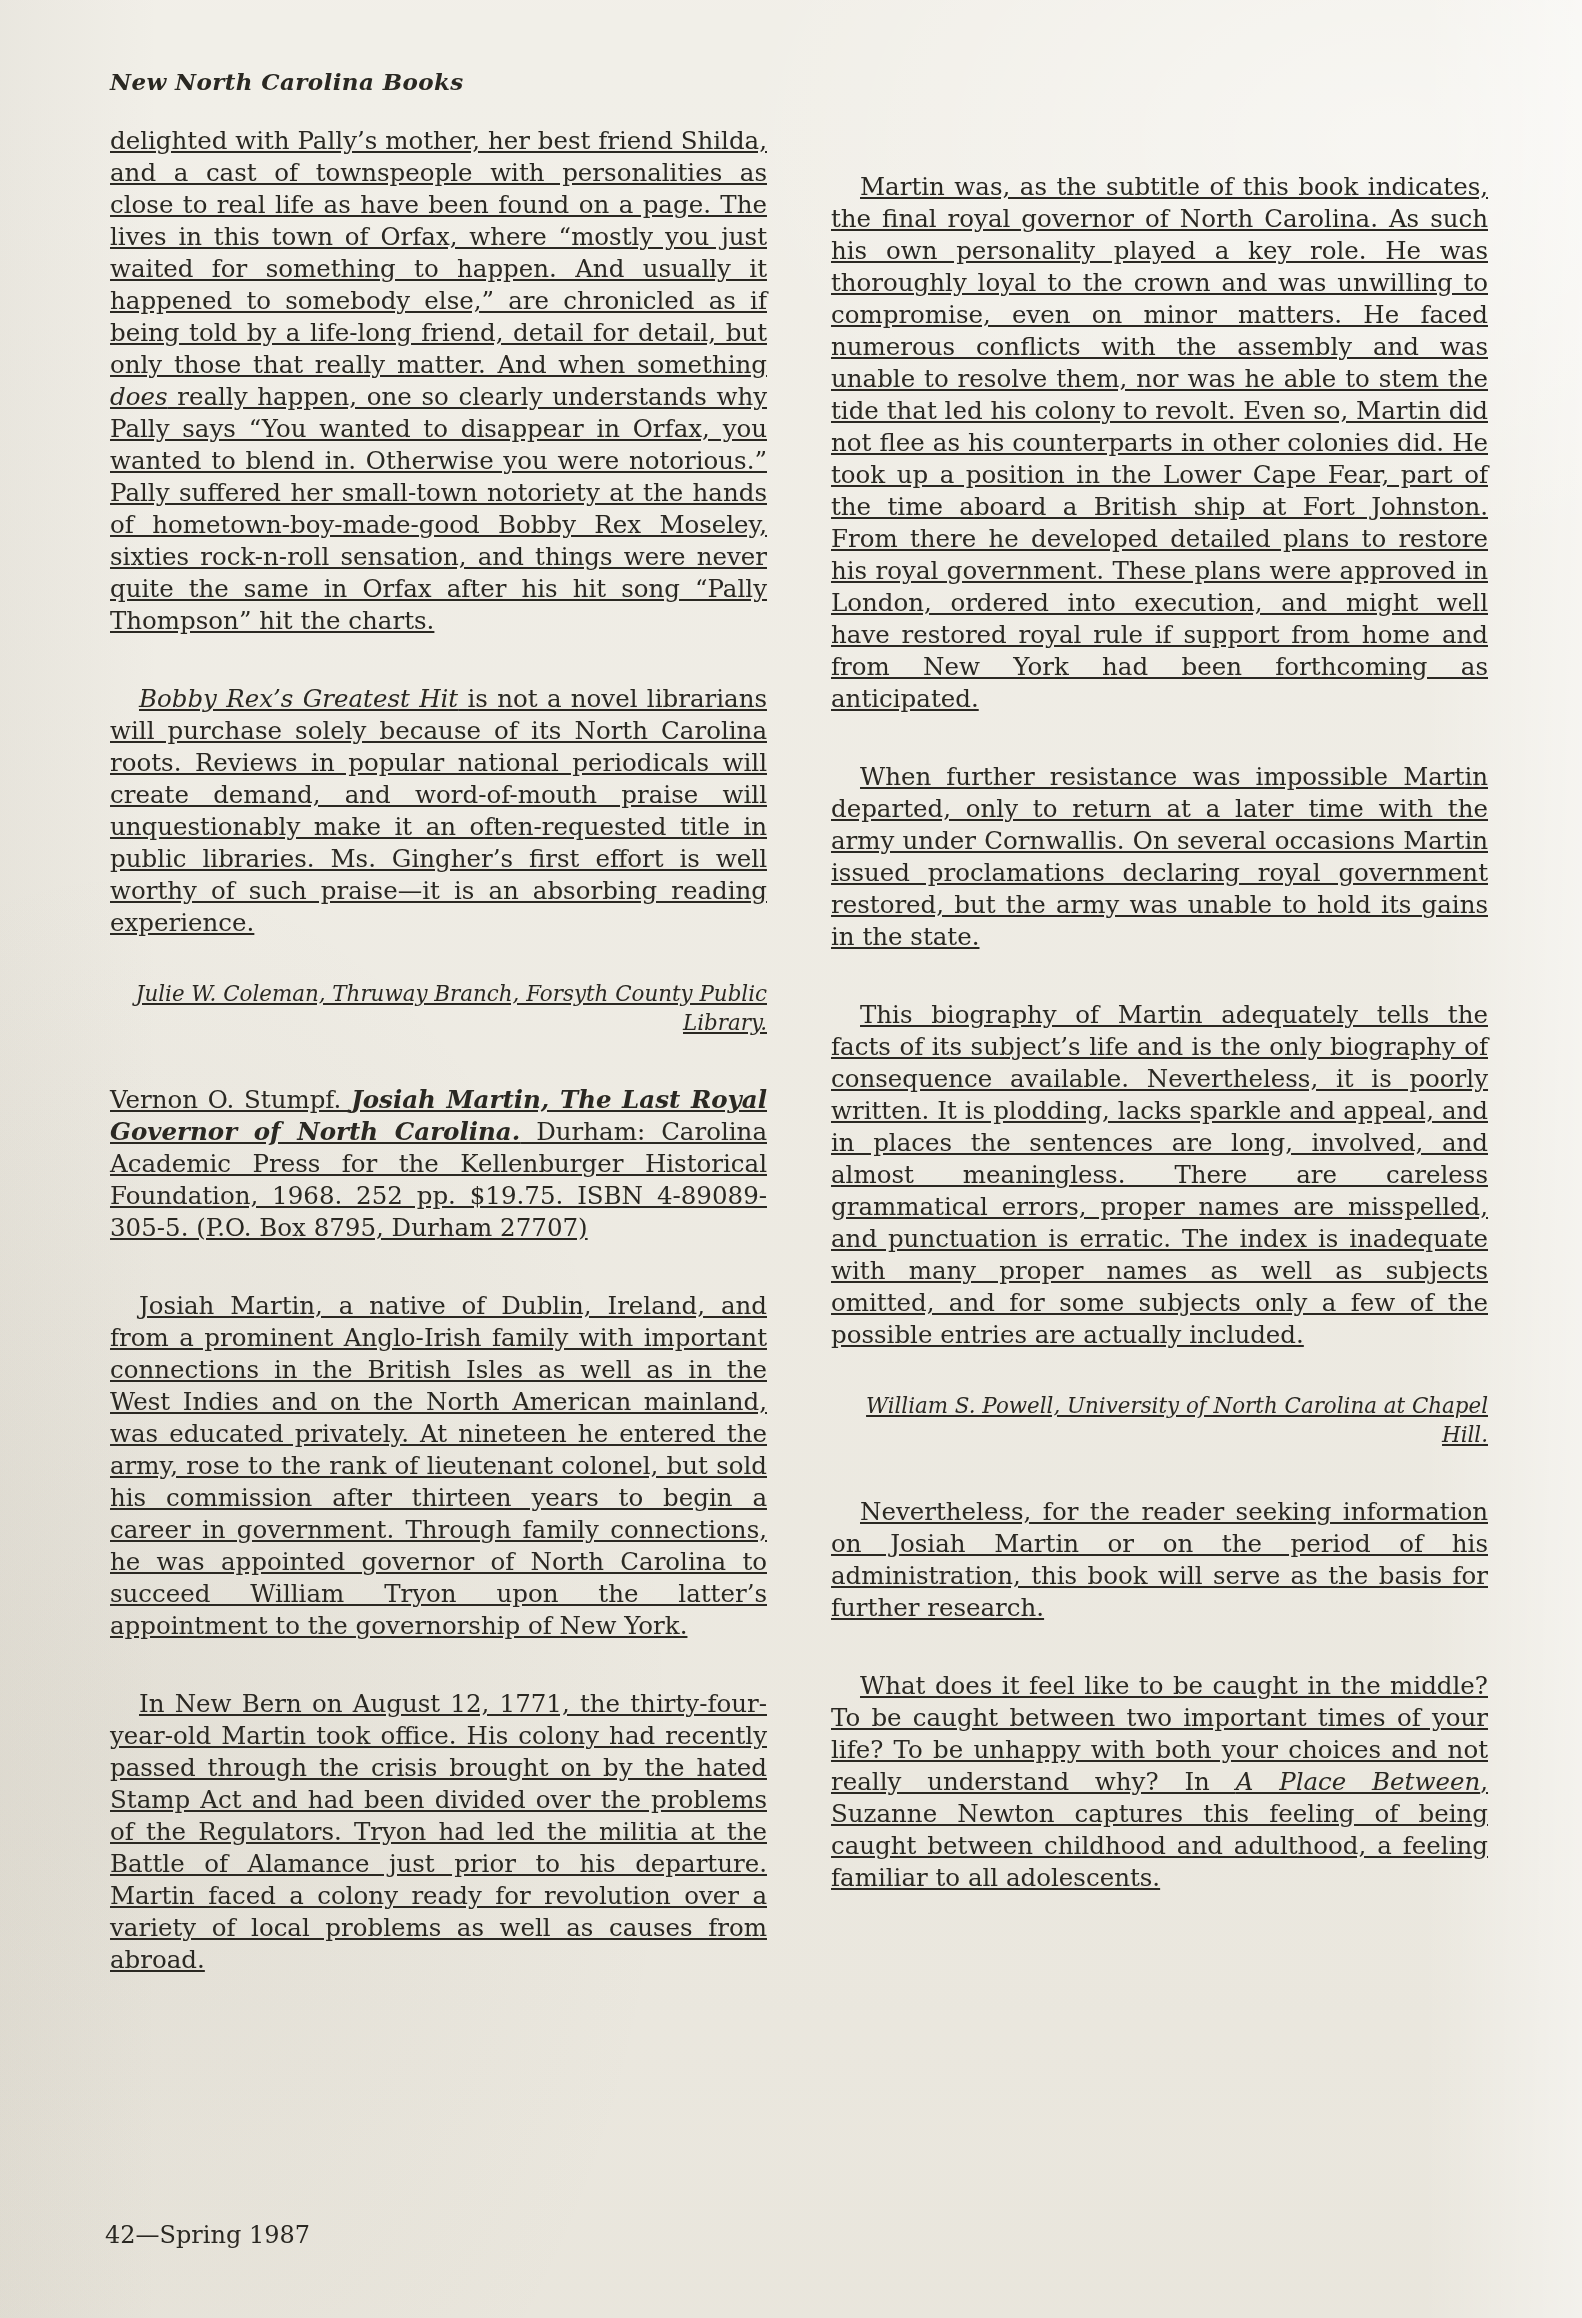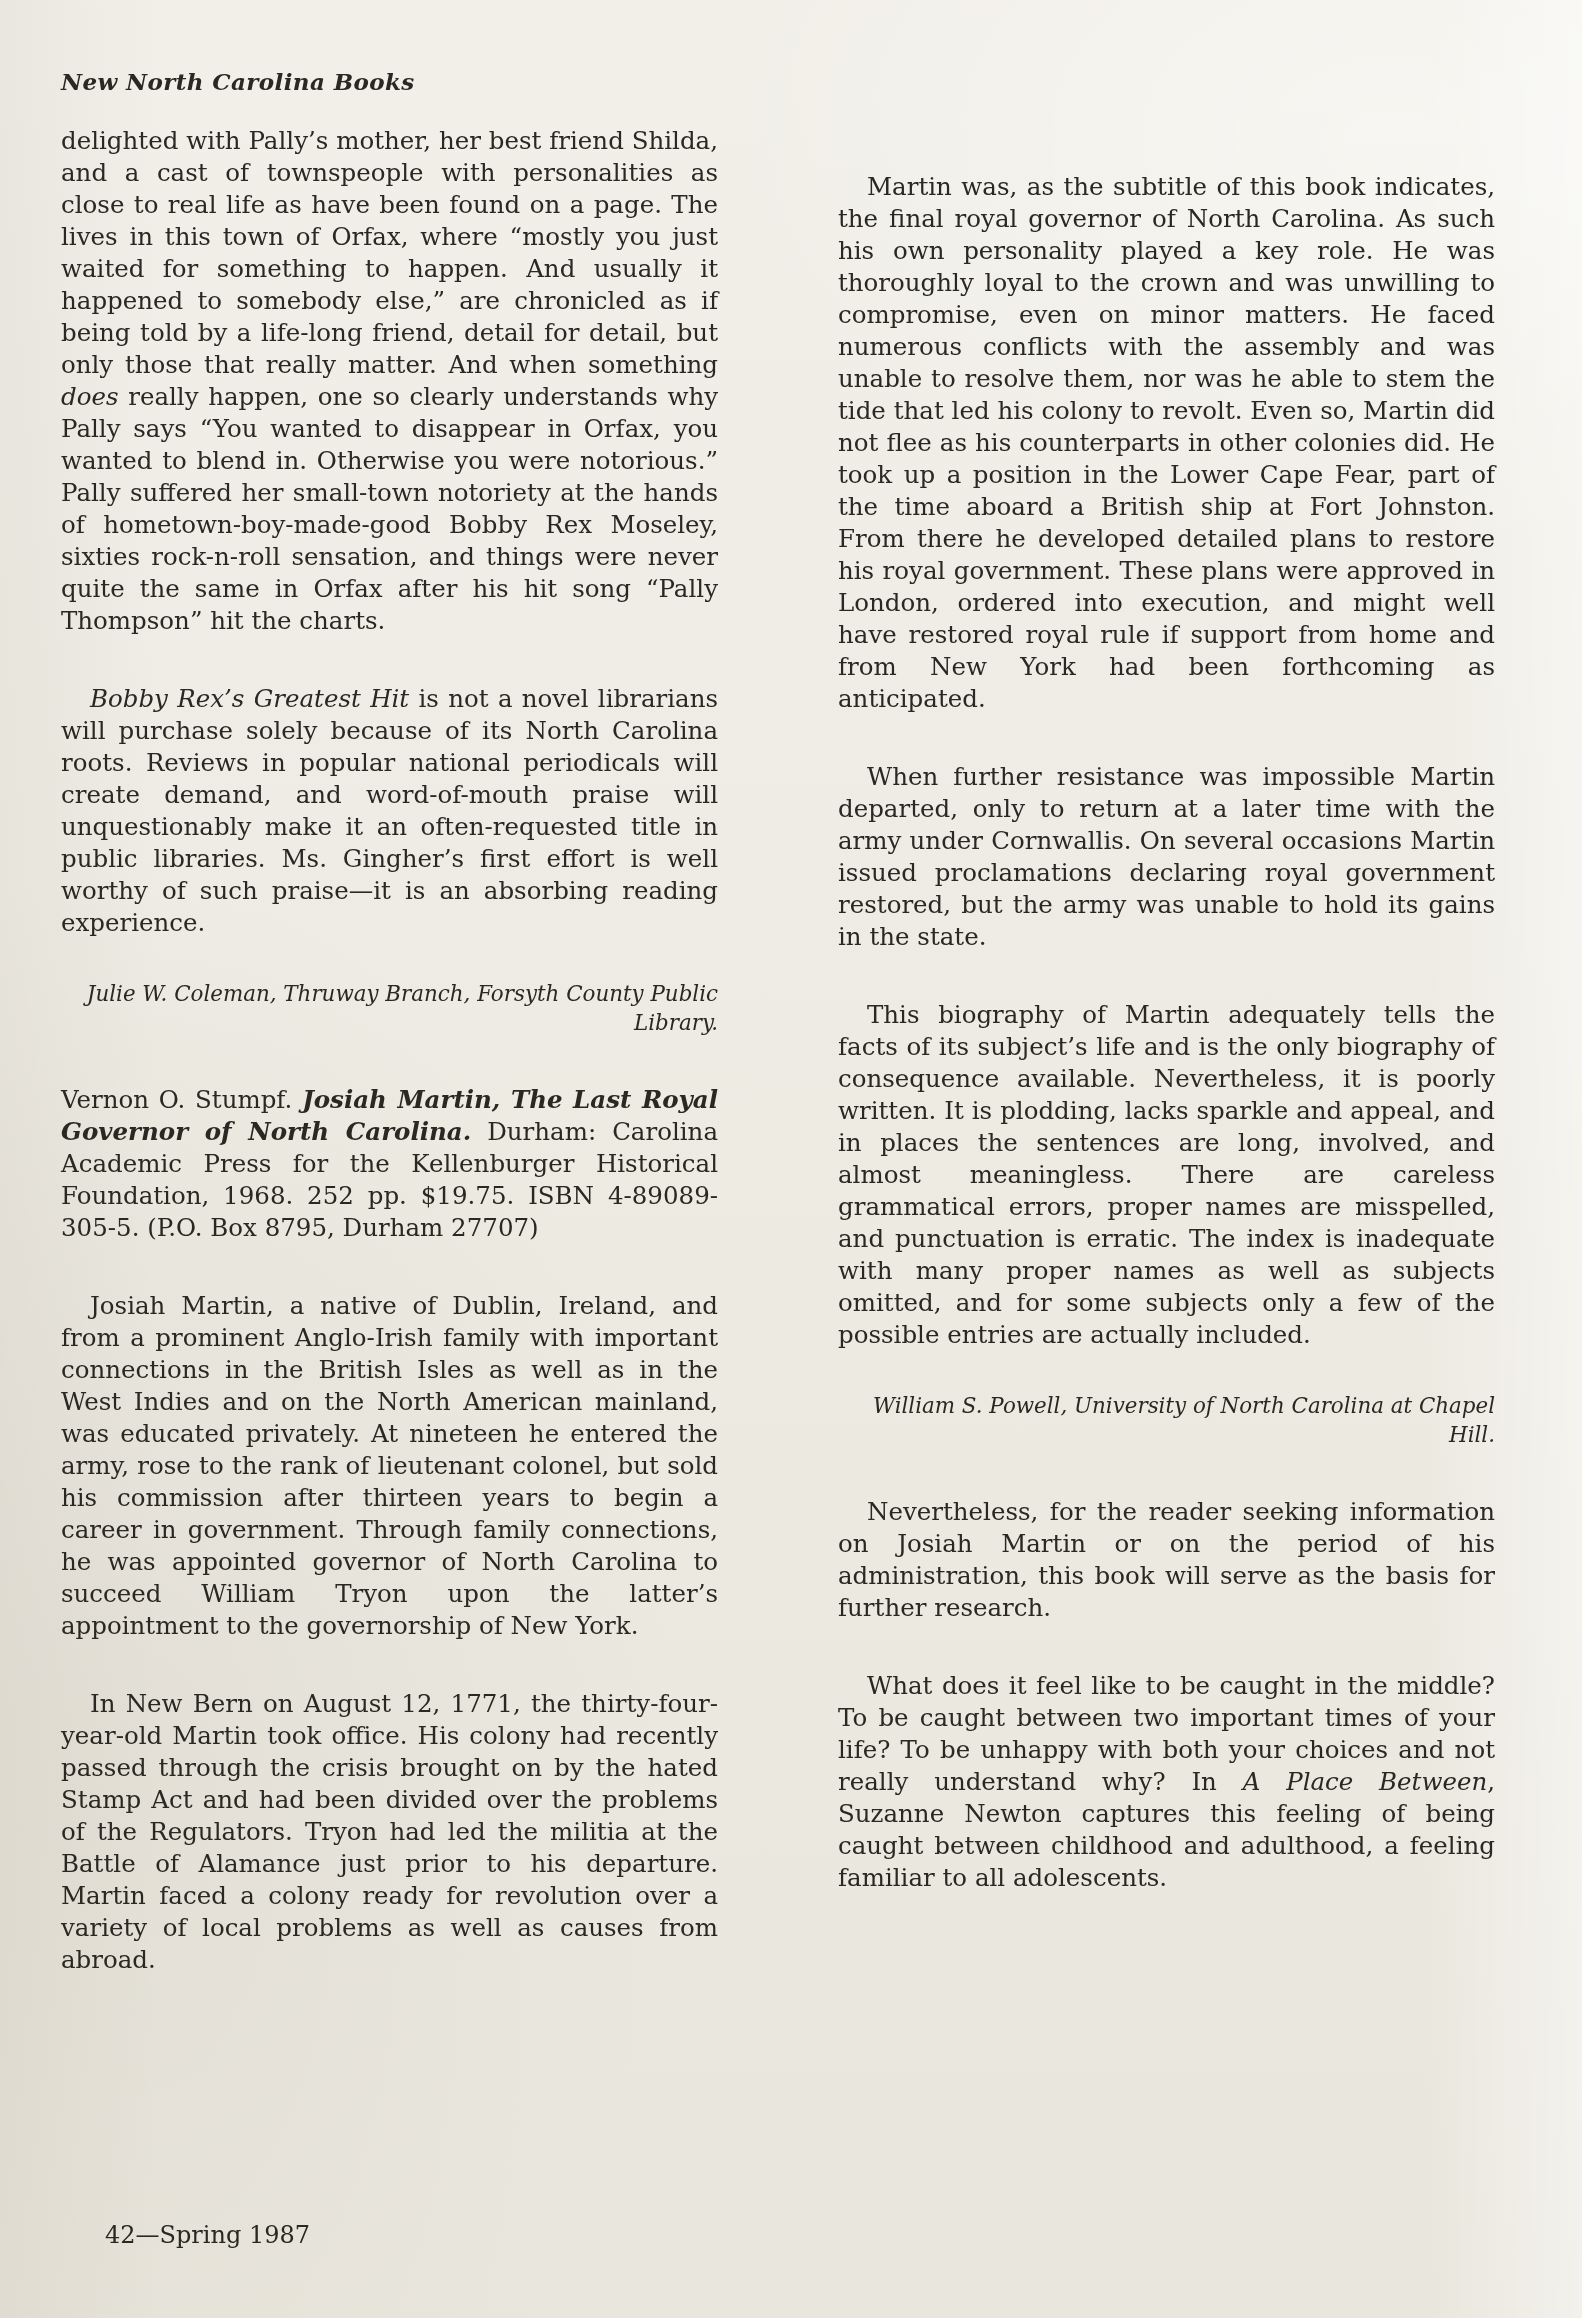--- a/index.html
+++ b/index.html
@@ -21,32 +21,33 @@
     pointer-events: none;
     background:
       radial-gradient(1107px 712px at 88% 6%, rgba(255,255,255,0.45), rgba(255,255,255,0) 60%),
       radial-gradient(791px 1266px at 8% 75%, rgba(118,108,88,0.07), rgba(118,108,88,0) 70%),
       linear-gradient(90deg, rgba(110,100,80,0.06) 0%, rgba(110,100,80,0) 10%, rgba(110,100,80,0) 90%, rgba(255,255,255,0.45) 100%),
       linear-gradient(180deg, rgba(255,255,255,0.25) 0%, rgba(110,100,80,0.03) 100%);
   }
   .page {
     position: absolute;
     inset: 0;
-    padding: 68px 85px 0 61px;
+    padding: 68px 85px 0 110px;
   }
   .header {
     font-size: 23px;
     font-weight: 700;
     font-style: italic;
     letter-spacing: 0.4px;
   }
   .columns {
     display: flex;
-    gap: 120px;
+    gap: 64px;
     margin-top: 30px;
+    text-decoration: underline;
   }
   .col {
     width: 657px;
     flex: 0 0 657px;
   }
   p.block {
     margin: 0;
     font-size: 24.5px;
     line-height: 32px;
     text-align: justify;

